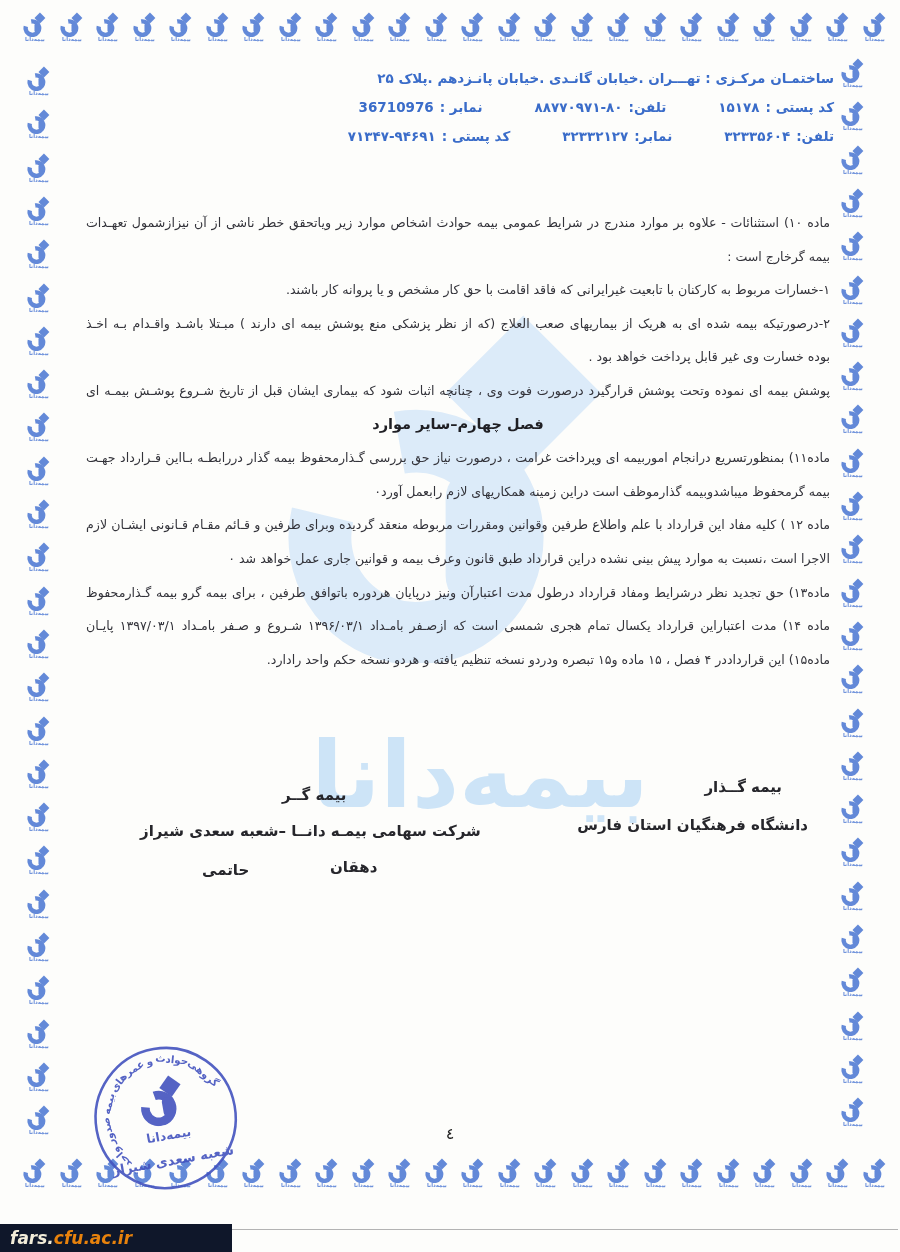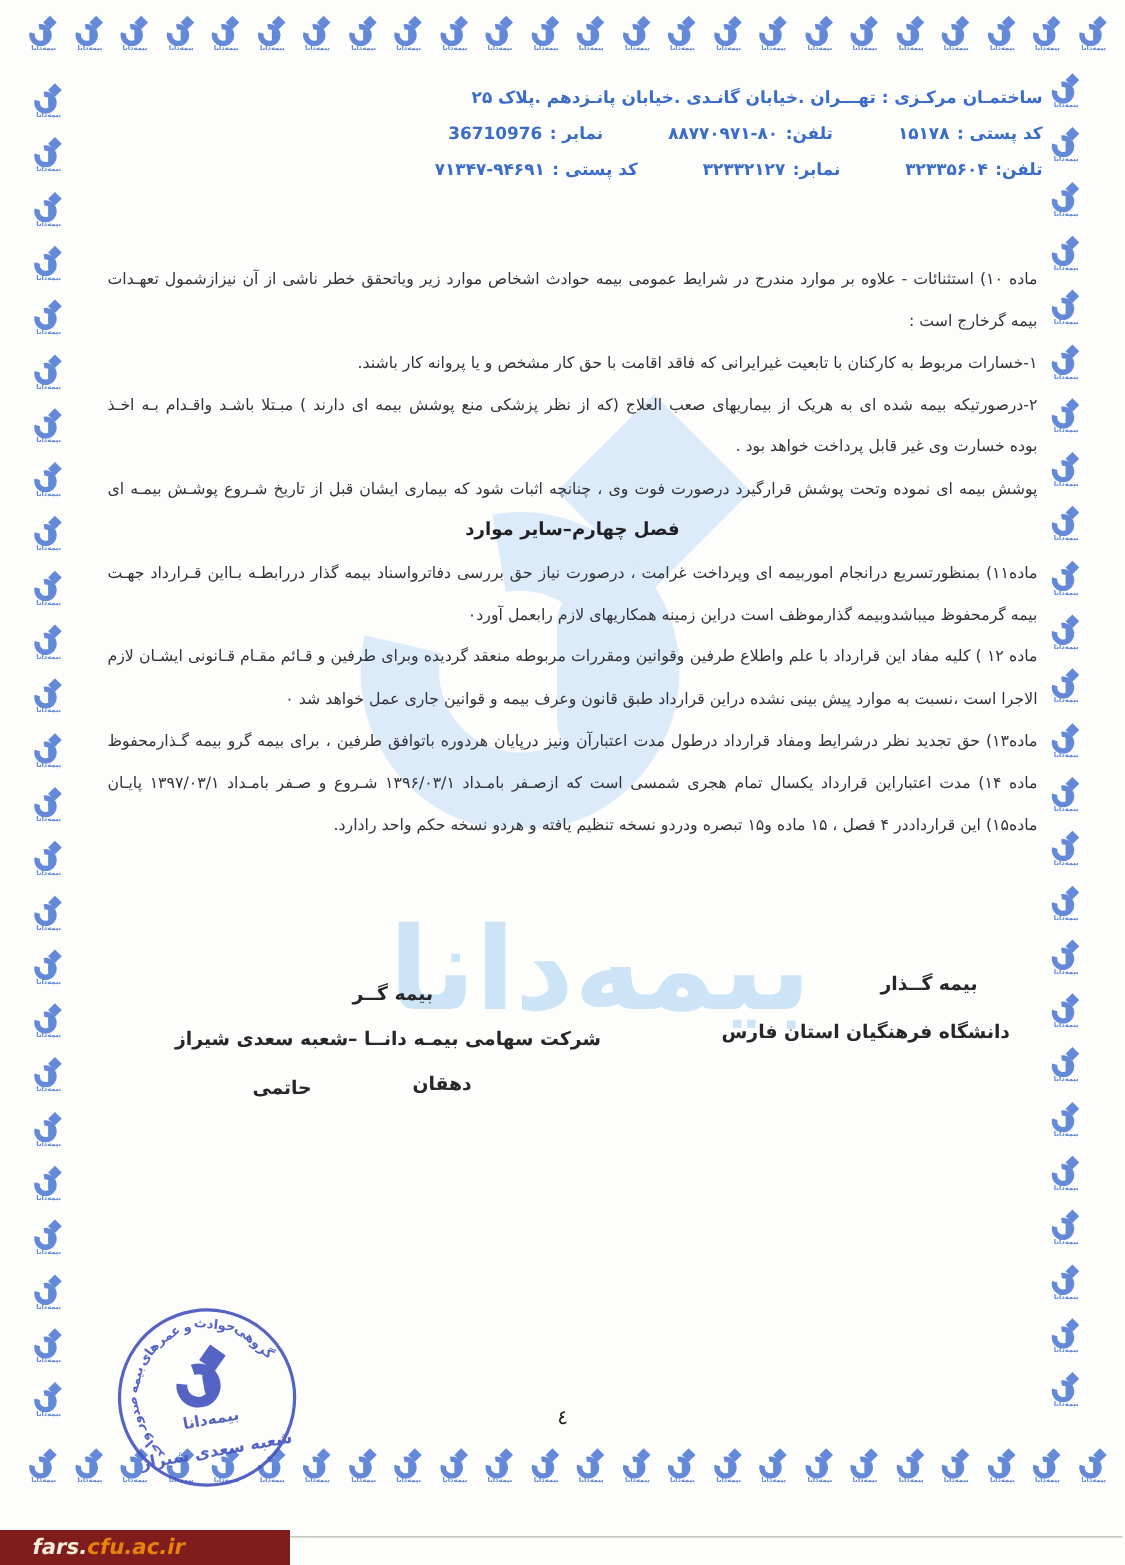--- a/index.html
+++ b/index.html
@@ -43,22 +43,22 @@
   
   .stamp-wrap{position:absolute;left:92px;top:1044px;z-index:3;transform:rotate(-10deg);opacity:.9;}
   .stamp-ring{fill:none;stroke:#4353bf;stroke-width:2.6;}
   .stamp-around text{font-size:10.5px;font-weight:bold;fill:#4353bf;}
   .stamp-logo{color:#4353bf;}
   .stamp-brand{font-size:12.5px;font-weight:bold;fill:#4353bf;}
   .stamp-branch{font-size:13.5px;font-weight:bold;fill:#4353bf;}
 
   
   .scan-line{position:absolute;top:1229px;left:228px;right:2px;height:1px;background:#b3b3b3;z-index:2;}
-  .badge{position:absolute;left:0;top:1224px;width:232px;height:28px;background:#7f1d1d;z-index:4;
-         display:flex;align-items:center;padding:0 26px;direction:ltr;
+  .badge{position:absolute;left:0;top:1224px;width:232px;height:28px;background:#0f172a;z-index:4;
+         display:flex;align-items:center;padding:0 10px;direction:ltr;
          font-family:"DejaVu Serif",serif;font-style:italic;font-weight:bold;font-size:17px;}
   .badge .pfx{color:#f2ecd9;}
   .badge .sfx{color:#e8820c;}
 
   .defs-holder{position:absolute;width:0;height:0;overflow:hidden;}
 </style>
 </head>
 <body>
 
 <svg class="defs-holder" aria-hidden="true">
@@ -686,21 +686,21 @@
   </div>
 
   <div class="body-text" id="body-lines">
       <div class="bline justify">ماده ۱۰) استثنائات - علاوه بر موارد مندرج در شرایط عمومی بیمه حوادث اشخاص موارد زیر ویاتحقق خطر ناشی از آن  نیزازشمول تعهـدات</div>
       <div class="bline right">بیمه گرخارج است :</div>
       <div class="bline right">۱-خسارات مربوط به کارکنان با تابعیت غیرایرانی که فاقد اقامت با حق کار مشخص  و یا پروانه کار  باشند.</div>
       <div class="bline justify">۲-درصورتیکه بیمه شده ای به هریک از بیماریهای صعب العلاج (که از نظر پزشکی منع پوشش بیمه ای دارند ) مبـتلا باشـد واقـدام بـه اخـذ</div>
       <div class="bline right">بوده خسارت وی غیر قابل پرداخت خواهد بود .</div>
       <div class="bline justify">پوشش بیمه ای نموده وتحت پوشش قرارگیرد درصورت فوت وی ، چنانچه اثبات شود که بیماری ایشان قبل از تاریخ شـروع پوشـش بیمـه ای</div>
       <div class="bline center bold">فصل چهارم–سایر موارد</div>
-      <div class="bline justify">ماده۱۱) بمنظورتسریع درانجام اموربیمه ای وپرداخت غرامت ، درصورت نیاز حق بررسی دفاترواسناد بیمه گذار دررابطـه بـااین قـرارداد جهـت</div>
+      <div class="bline justify">ماده۱۱) بمنظورتسریع درانجام اموربیمه ای وپرداخت غرامت ، درصورت نیاز حق بررسی گـذارمحفوظ بیمه گذار دررابطـه بـااین قـرارداد جهـت</div>
       <div class="bline right">بیمه گرمحفوظ میباشدوبیمه گذارموظف است دراین زمینه همکاریهای لازم رابعمل آورد۰</div>
       <div class="bline justify">ماده ۱۲ ) کلیه مفاد این قرارداد با علم واطلاع طرفین وقوانین ومقررات مربوطه منعقد گردیده وبرای طرفین و قـائم مقـام قـانونی ایشـان لازم</div>
       <div class="bline right">الاجرا است ،نسبت به موارد پیش بینی نشده دراین قرارداد طبق قانون وعرف بیمه و قوانین جاری عمل خواهد شد ۰</div>
       <div class="bline justify">ماده۱۳) حق تجدید نظر درشرایط ومفاد قرارداد درطول مدت اعتبارآن ونیز درپایان هردوره باتوافق طرفین ، برای بیمه گرو بیمه گـذارمحفوظ</div>
       <div class="bline justify">ماده ۱۴) مدت اعتباراین قرارداد یکسال تمام هجری شمسی است که  ازصـفر بامـداد ۱۳۹۶/۰۳/۱  شـروع و صـفر بامـداد ۱۳۹۷/۰۳/۱  پایـان</div>
       <div class="bline right">ماده۱۵) این قرارداددر ۴ فصل ، ۱۵ ماده و۱۵ تبصره ودردو نسخه تنظیم یافته و هردو نسخه حکم واحد رادارد.</div>
     </div>
 
   <div class="sig" style="right:118px;top:778px;">بیمه گــذار</div>
   <div class="sig" style="right:92px;top:816px;">دانشگاه فرهنگیان استان فارس</div>

